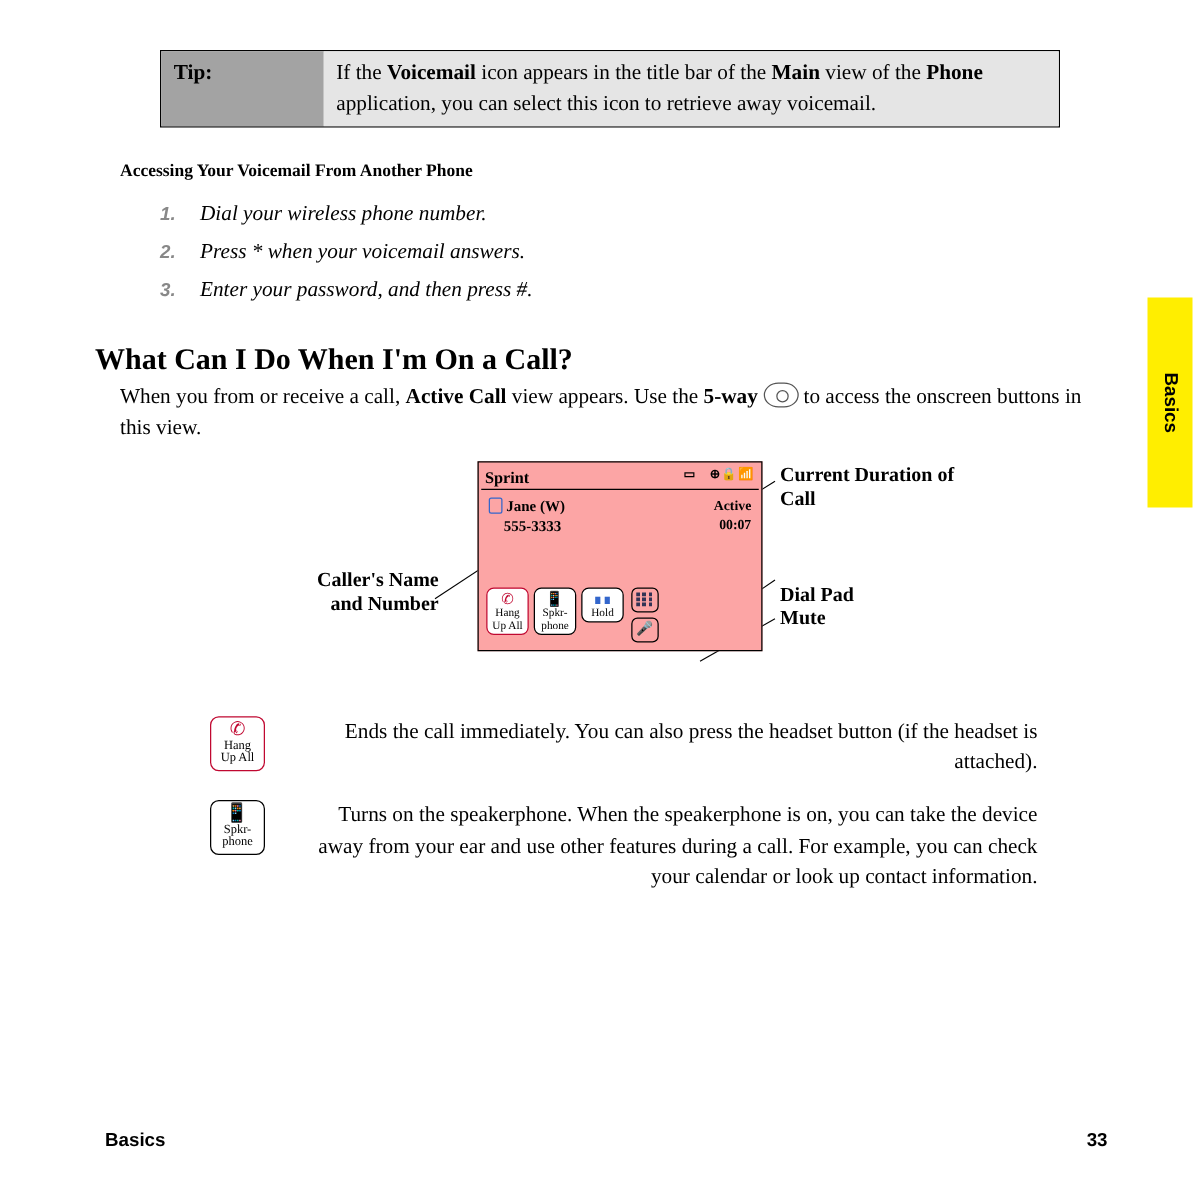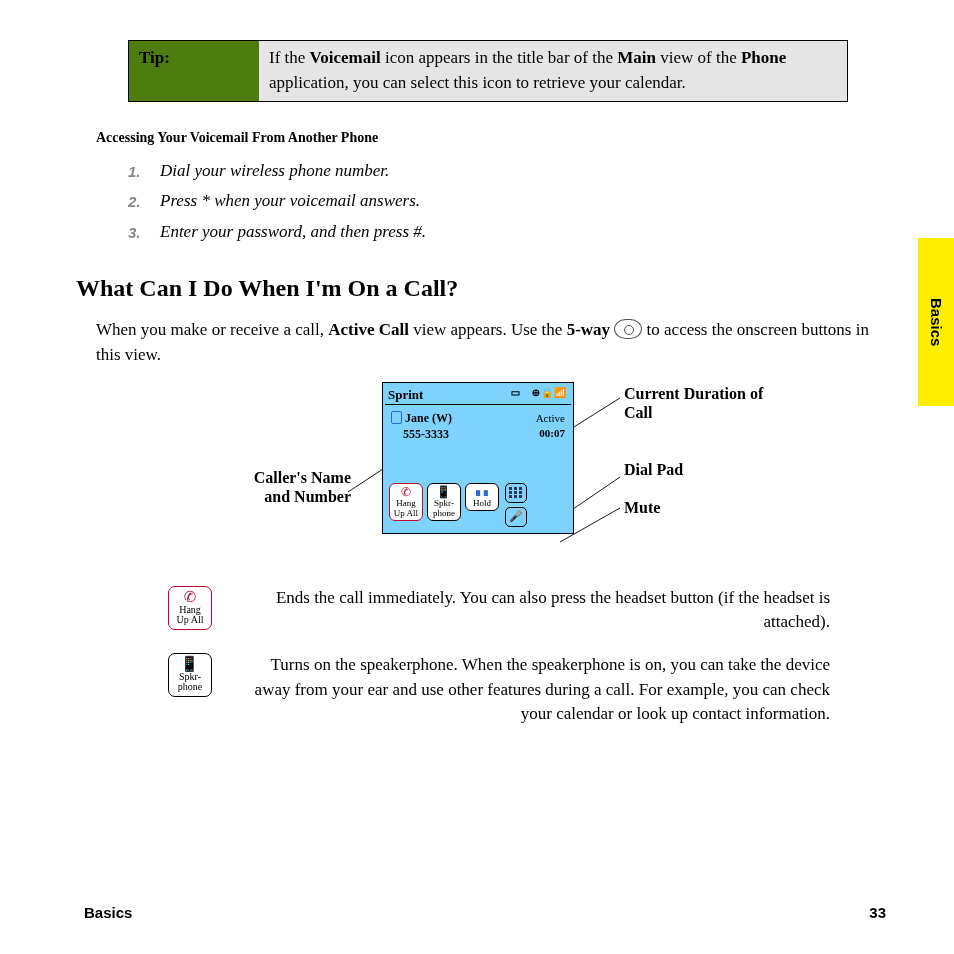--- a/index.html
+++ b/index.html
@@ -20,42 +20,42 @@
     }
     
     .tipbox {
       border: 1.5px solid #000;
       width: 720px;
       margin-bottom: 26px;
       display: flex;
       font-size: 17px;
     }
     .tip-label {
-      background: #4d7c0f;
+      background: #a3a3a3;
       font-weight: bold;
       width: 130px;
       padding: 5px 10px;
       flex-shrink: 0;
     }
     .tip-body {
       background: #e5e5e5;
       padding: 5px 10px 6px 10px;
       flex: 1;
     }
     .tip-body b { font-weight: bold; }
     
     h3.subhead {
       font-size: 14px;
       font-weight: bold;
       margin: 0 0 10px -32px;
     }
     h2 {
       font-size: 24px;
       font-weight: bold;
-      margin: 26px 0 13px -52px;
+      margin: 26px 0 0 -52px;
     }
     
     ol.steps {
       list-style: none;
       counter-reset: step;
       margin: 0 0 4px 0;
       font-style: italic;
     }
     ol.steps li {
       counter-increment: step;
@@ -96,38 +96,39 @@
     
     .diagram-wrap {
       position: relative;
       width: 760px;
       height: 190px;
       margin: 10px 0 14px -32px;
     }
     .phone {
       position: absolute;
       left: 286px; top: 0;
-      width: 192px;
+      width: 228px;
       padding: 2px;
       border: 1.5px solid #000;
-      background: #7dd3fc;
+      background: #fca5a5;
       font-family: 'Comic Sans MS', cursive;
       font-size: 12px;
     }
     .ph-title {
       display: flex; justify-content: space-between;
       border-bottom: 1px solid #000;
       padding: 1px 3px 0 3px;
       font-weight: bold;
       font-size: 13px;
     }
     .ph-icons { font-size: 10px; letter-spacing: 1px; }
     .ph-main {
       display: flex; justify-content: space-between;
       padding: 6px 6px 2px 6px;
+      font-weight: bold;
     }
     .ph-main .col { line-height: 1.3; }
     .ph-main .col.right { text-align: right; font-size: 11px; margin-left: 48px; }
     .contact-ic {
       display:inline-block; width:11px; height:13px;
       border:1px solid #36c; border-radius:2px; vertical-align:-2px;
     }
     .ph-buttons {
       display: flex; gap: 4px;
       padding: 38px 4px 4px 4px;
@@ -203,47 +204,47 @@
     }
   </style>
 </head>
 <body>
 
 <div class="page">
 
   <div class="tipbox">
     <div class="tip-label">Tip:</div>
     <div class="tip-body">
-      <span>If the </span><b>Voicemail</b><span> icon appears in the title bar of the </span><b>Main</b><span> view of the </span><b>Phone</b><span> application, you can select this icon to retrieve your calendar.</span>
+      <span>If the </span><b>Voicemail</b><span> icon appears in the title bar of the </span><b>Main</b><span> view of the </span><b>Phone</b><span> application, you can select this icon to retrieve away voicemail.</span>
     </div>
   </div>
 
   <h3 class="subhead">Accessing Your Voicemail From Another Phone</h3>
   <ol class="steps">
     <li>Dial your wireless phone number.</li>
     <li>Press * when your voicemail answers.</li>
     <li>Enter your password, and then press #.</li>
   </ol>
 
   <h2>What Can I Do When I'm On a Call?</h2>
 
   <p class="body">
-    <span>When you make or receive a call, </span><b>Active Call</b><span> view appears. Use the </span><b>5-way</b><span> </span><span class="fiveway"></span><span> to access the onscreen buttons in this view.</span>
+    <span>When you from or receive a call, </span><b>Active Call</b><span> view appears. Use the </span><b>5-way</b><span> </span><span class="fiveway"></span><span> to access the onscreen buttons in this view.</span>
   </p>
 
   <div class="diagram-wrap">
     <svg class="lines">
       <line x1="252" y1="110" x2="328" y2="60" stroke="#000" stroke-width="0.9"></line>
       <line x1="524" y1="16" x2="454" y2="60" stroke="#000" stroke-width="0.9"></line>
       <line x1="524" y1="95" x2="464" y2="136" stroke="#000" stroke-width="0.9"></line>
       <line x1="524" y1="126" x2="464" y2="160" stroke="#000" stroke-width="0.9"></line>
     </svg>
     <div class="callout left" style="left:140px; top:86px; width:115px;"><span>Caller's Name and Number</span></div>
     <div class="callout" style="left:528px; top:2px; width:170px;"><span>Current Duration of Call</span></div>
-    <div class="callout" style="left:528px; top:78px;">Dial Pad</div>
+    <div class="callout" style="left:528px; top:98px;">Dial Pad</div>
     <div class="callout" style="left:528px; top:116px;">Mute</div>
 
     <div class="phone">
       <div class="ph-title">
         <span>Sprint</span>
         <span class="ph-icons">▭ &nbsp; ⊕🔒📶</span>
       </div>
       <div class="ph-main">
         <div class="col">
           <span class="contact-ic"></span>

